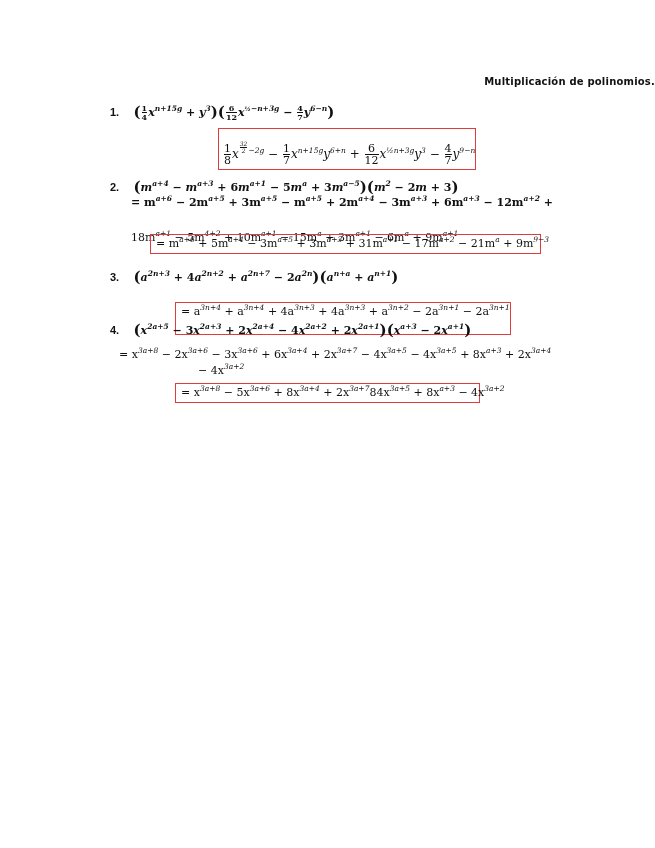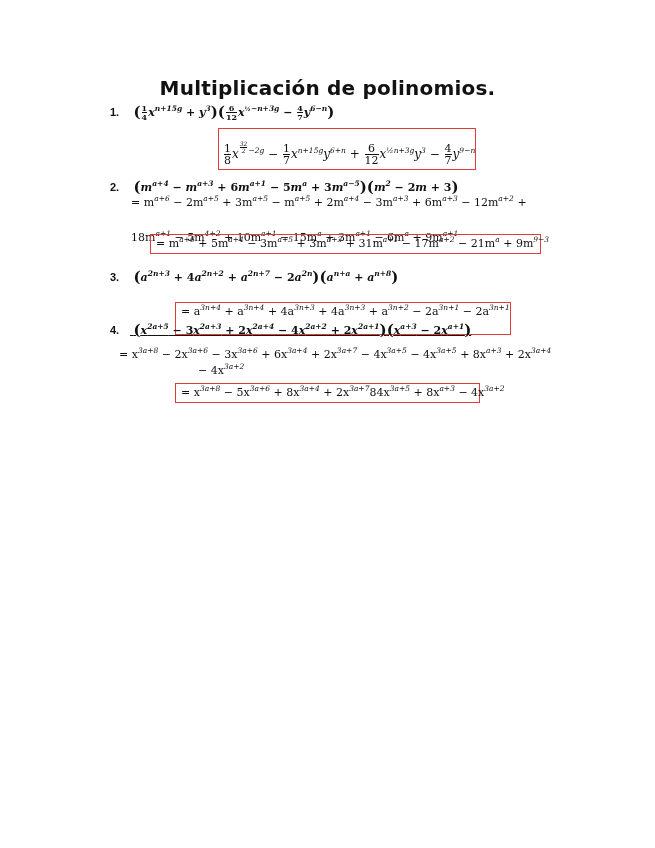--- a/index.html
+++ b/index.html
@@ -1,19 +1,19 @@
 <!DOCTYPE html>
 <html><head>
 <meta charset="utf-8">
 <style>
   html, body { margin:0; padding:0; background:#ffffff; }
   body { width:655px; height:848px; position:relative; overflow:hidden;
          font-family:"DejaVu Serif", serif; color:#111; }
-  .title { position:absolute; left:0; width:655px; top:76px; text-align:center;
-           font-family:"DejaVu Sans", sans-serif; font-weight:bold; font-size:20px; letter-spacing:0.2px; }
+  .title { position:absolute; left:0; width:655px; top:76px; text-align:right;
+           font-family:"DejaVu Sans", sans-serif; font-weight:bold; font-size:10px; letter-spacing:0.2px; }
   .line { position:absolute; white-space:nowrap; font-size:11px; line-height:14px; }
   .num { font-family:"Liberation Sans", sans-serif; font-weight:bold; font-size:11px; display:inline-block; width:20px; }
   .b { font-weight:bold; }
   .box { position:absolute; border:1.5px solid #e03c3c; box-sizing:border-box; }
   sup { font-size:7.5px; vertical-align:5px; line-height:0; font-style:italic; }
   .frac { display:inline-block; vertical-align:middle; text-align:center; font-size:8px; line-height:8px; margin:0 1px; }
   .frac span { display:block; }
   .frac .den { border-top:1px solid #111; }
   .bigfrac { font-size:11px; line-height:11px; }
   .paren { font-size:15px; vertical-align:-1px; }
@@ -31,43 +31,43 @@
 <div class="box" style="left:218px; top:128px; width:258px; height:42px;">
   <div class="line" style="left:4px; top:12px; font-size:12px;" title="1/8 x^(32/2 - 2g) - 1/7 x^(n+15g) y^(6+n) + 6/12 x^(1/2 n+3g) y^3 - 4/7 y^(9-n)">
     <span class="frac bigfrac"><span>1</span><span class="den">8</span></span><i>x</i><sup><span class="frac" style="font-size:6px;line-height:6px;vertical-align:0"><span>32</span><span class="den">2</span></span>−2g</sup> − <span class="frac bigfrac"><span>1</span><span class="den">7</span></span><i>x</i><sup>n+15g</sup><i>y</i><sup>6+n</sup> + <span class="frac bigfrac"><span>6</span><span class="den">12</span></span><i>x</i><sup>½n+3g</sup><i>y</i><sup>3</sup> − <span class="frac bigfrac"><span>4</span><span class="den">7</span></span><i>y</i><sup>9−n</sup>
   </div>
 </div>
 
 <div class="line" style="left:110px; top:180px;" title="(m^(a+4) - m^(a+3) + 6m^(a+1) - 5m^a + 3m^(a-1))(m^2 - 2m + 3)">
   <span class="num">2.</span>
   <span class="b"><span class="paren">(</span><i>m</i><sup>a+4</sup> − <i>m</i><sup>a+3</sup> + 6<i>m</i><sup>a+1</sup> − 5<i>m</i><sup>a</sup> + 3<i>m</i><sup>a−5</sup><span class="paren">)</span><span class="paren">(</span><i>m</i><sup>2</sup> − 2<i>m</i> + 3<span class="paren">)</span></span>
 </div>
-<div class="line" style="left:131px; top:196px;" title="= m^(a+6) - 2m^(a+5) + 3m^(a+5) - m^(a+5) + 2m^(a+4) - 3m^(a+3) + 6m^(a+3) - 12m^(a+2) +">
+<div class="line" style="left:131px; top:196px;font-weight:bold;" title="= m^(a+6) - 2m^(a+5) + 3m^(a+5) - m^(a+5) + 2m^(a+4) - 3m^(a+3) + 6m^(a+3) - 12m^(a+2) +">
   = m<sup>a+6</sup> − 2m<sup>a+5</sup> + 3m<sup>a+5</sup> − m<sup>a+5</sup> + 2m<sup>a+4</sup> − 3m<sup>a+3</sup> + 6m<sup>a+3</sup> − 12m<sup>a+2</sup> +
 </div>
 <div class="line" style="left:131px; top:218px;margin-top:13px;" title="18m^(a+1) - 5m^(4+2) + 10m^(a+1) - 15m^a + 3m^(a+1) - 6m^a + 9m^(a+1)">
   18m<sup>a+1</sup> − 5m<sup>4+2</sup> + 10m<sup>a+1</sup> − 15m<sup>a</sup> + 3m<sup>a+1</sup> − 6m<sup>a</sup> + 9m<sup>a+1</sup>
 </div>
 <div class="box" style="left:150px; top:234px; width:391px; height:20px;">
   <div class="line" style="left:5px; top:2px;" title="= m^(a+6) + 5m^(a+4) - 3m^(a+5) + 3m^(a+3) + 31m^(a+1) - 17m^(a+2) - 21m^a + 9m^(9-4)">
     = m<sup>a+6</sup> + 5m<sup>a+4</sup> − 3m<sup>a+5</sup> + 3m<sup>a+3</sup> + 31m<sup>a+1</sup> − 17m<sup>a+2</sup> − 21m<sup>a</sup> + 9m<sup>9−3</sup>
   </div>
 </div>
 
 <div class="line" style="left:110px; top:270px;" title="(a^(2n+3) + 4a^(2n+2) + a^(2n+1) - 2a^(2n))(a^(n+a) + a^(n+1))">
   <span class="num">3.</span>
-  <span class="b"><span class="paren">(</span><i>a</i><sup>2n+3</sup> + 4<i>a</i><sup>2n+2</sup> + <i>a</i><sup>2n+7</sup> − 2<i>a</i><sup>2n</sup><span class="paren">)</span><span class="paren">(</span><i>a</i><sup>n+a</sup> + <i>a</i><sup>n+8</sup><span class="paren">)</span></span>
+  <span class="b"><span class="paren">(</span><i>a</i><sup>2n+3</sup> + 4<i>a</i><sup>2n+2</sup> + <i>a</i><sup>2n+7</sup> − 2<i>a</i><sup>2n</sup><span class="paren">)</span><span class="paren">(</span><i>a</i><sup>n+a</sup> + <i>a</i><sup>n+1</sup><span class="paren">)</span></span>
 </div>
 <div class="box" style="left:175px; top:302px; width:336px; height:33px;">
   <div class="line" style="left:5px; top:2px;" title="= a^(3n+4) + a^(3n+4) + 4a^(3n+3) + 4a^(3n+3) + a^(3n+2) - 2a^(3n+1) - 2a^(3n+1)">
     = a<sup>3n+4</sup> + a<sup>3n+4</sup> + 4a<sup>3n+3</sup> + 4a<sup>3n+3</sup> + a<sup>3n+2</sup> − 2a<sup>3n+1</sup> − 2a<sup>3n+1</sup>
   </div>
 </div>
 
-<div class="line" style="left:110px; top:323px;text-decoration:underline;" title="(x^(2a+5) - 3x^(2a+3) + 2x^(2a+4) - 4x^(2a+2) + 2x^(2a+1))(x^(a+3) - 2x^(a+1))">
+<div class="line" style="left:110px; top:323px;" title="(x^(2a+5) - 3x^(2a+3) + 2x^(2a+4) - 4x^(2a+2) + 2x^(2a+1))(x^(a+3) - 2x^(a+1))">
   <span class="num">4.</span>
   <span class="b"><span class="paren">(</span><i>x</i><sup>2a+5</sup> − 3<i>x</i><sup>2a+3</sup> + 2<i>x</i><sup>2a+4</sup> − 4<i>x</i><sup>2a+2</sup> + 2<i>x</i><sup>2a+1</sup><span class="paren">)</span><span class="paren">(</span><i>x</i><sup>a+3</sup> − 2<i>x</i><sup>a+1</sup><span class="paren">)</span></span>
 </div>
 <div class="line" style="left:119px; top:348px;" title="= x^(3a+8) - 2x^(3a+6) - 3x^(3a+6) + 6x^(3a+4) + 2x^(3a+7) - 4x^(3a+5) - 4x^(3a+5) + 8x^(a+3) + 2x^(3a+4)">
   = x<sup>3a+8</sup> − 2x<sup>3a+6</sup> − 3x<sup>3a+6</sup> + 6x<sup>3a+4</sup> + 2x<sup>3a+7</sup> − 4x<sup>3a+5</sup> − 4x<sup>3a+5</sup> + 8x<sup>a+3</sup> + 2x<sup>3a+4</sup>
 </div>
 <div class="line" style="left:198px; top:364px;" title="- 4x^(3a+2)">
   − 4x<sup>3a+2</sup>
 </div>
 <div class="box" style="left:175px; top:383px; width:305px; height:20px;">

